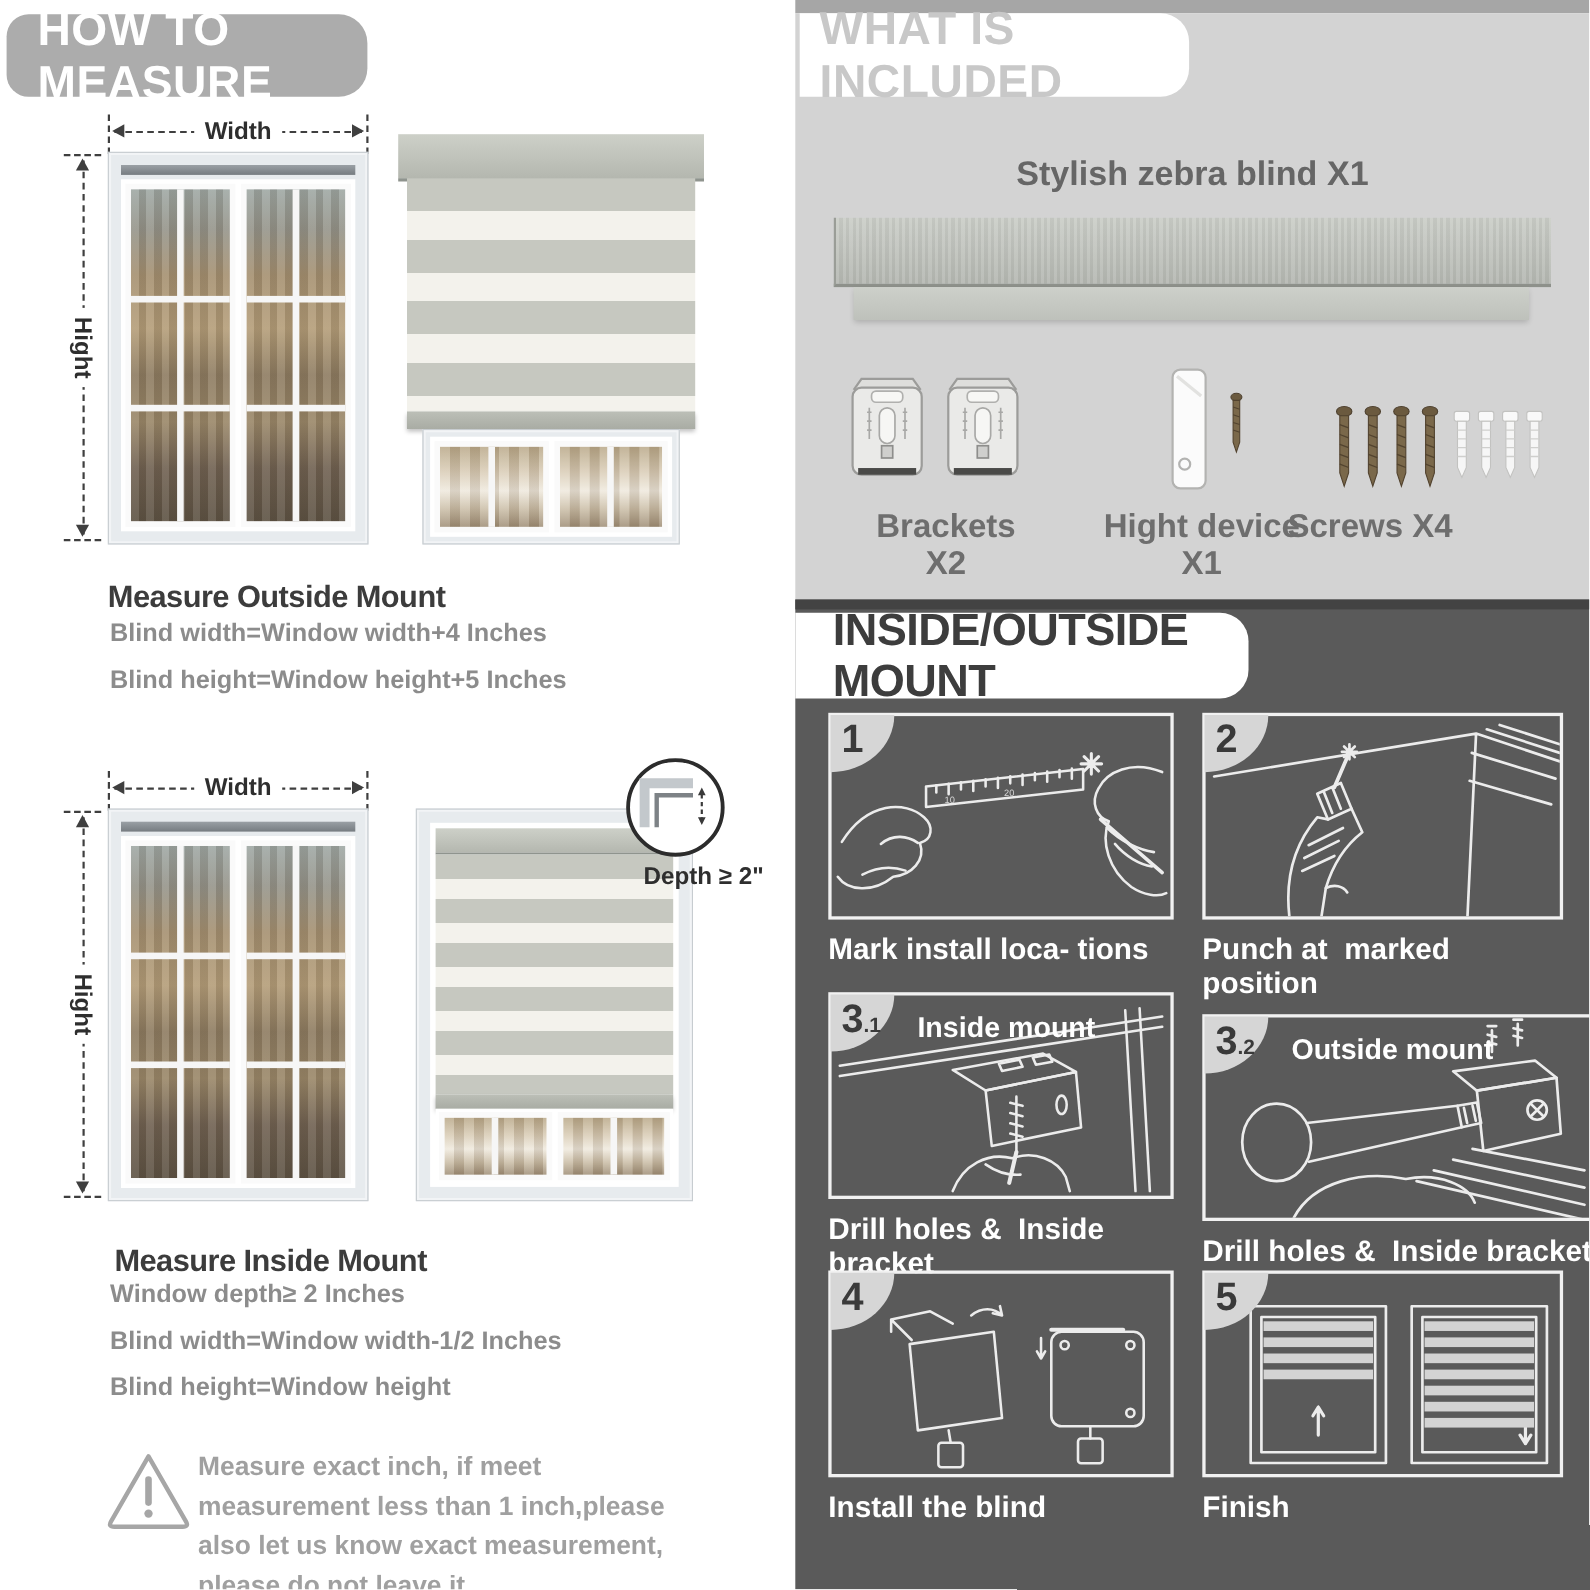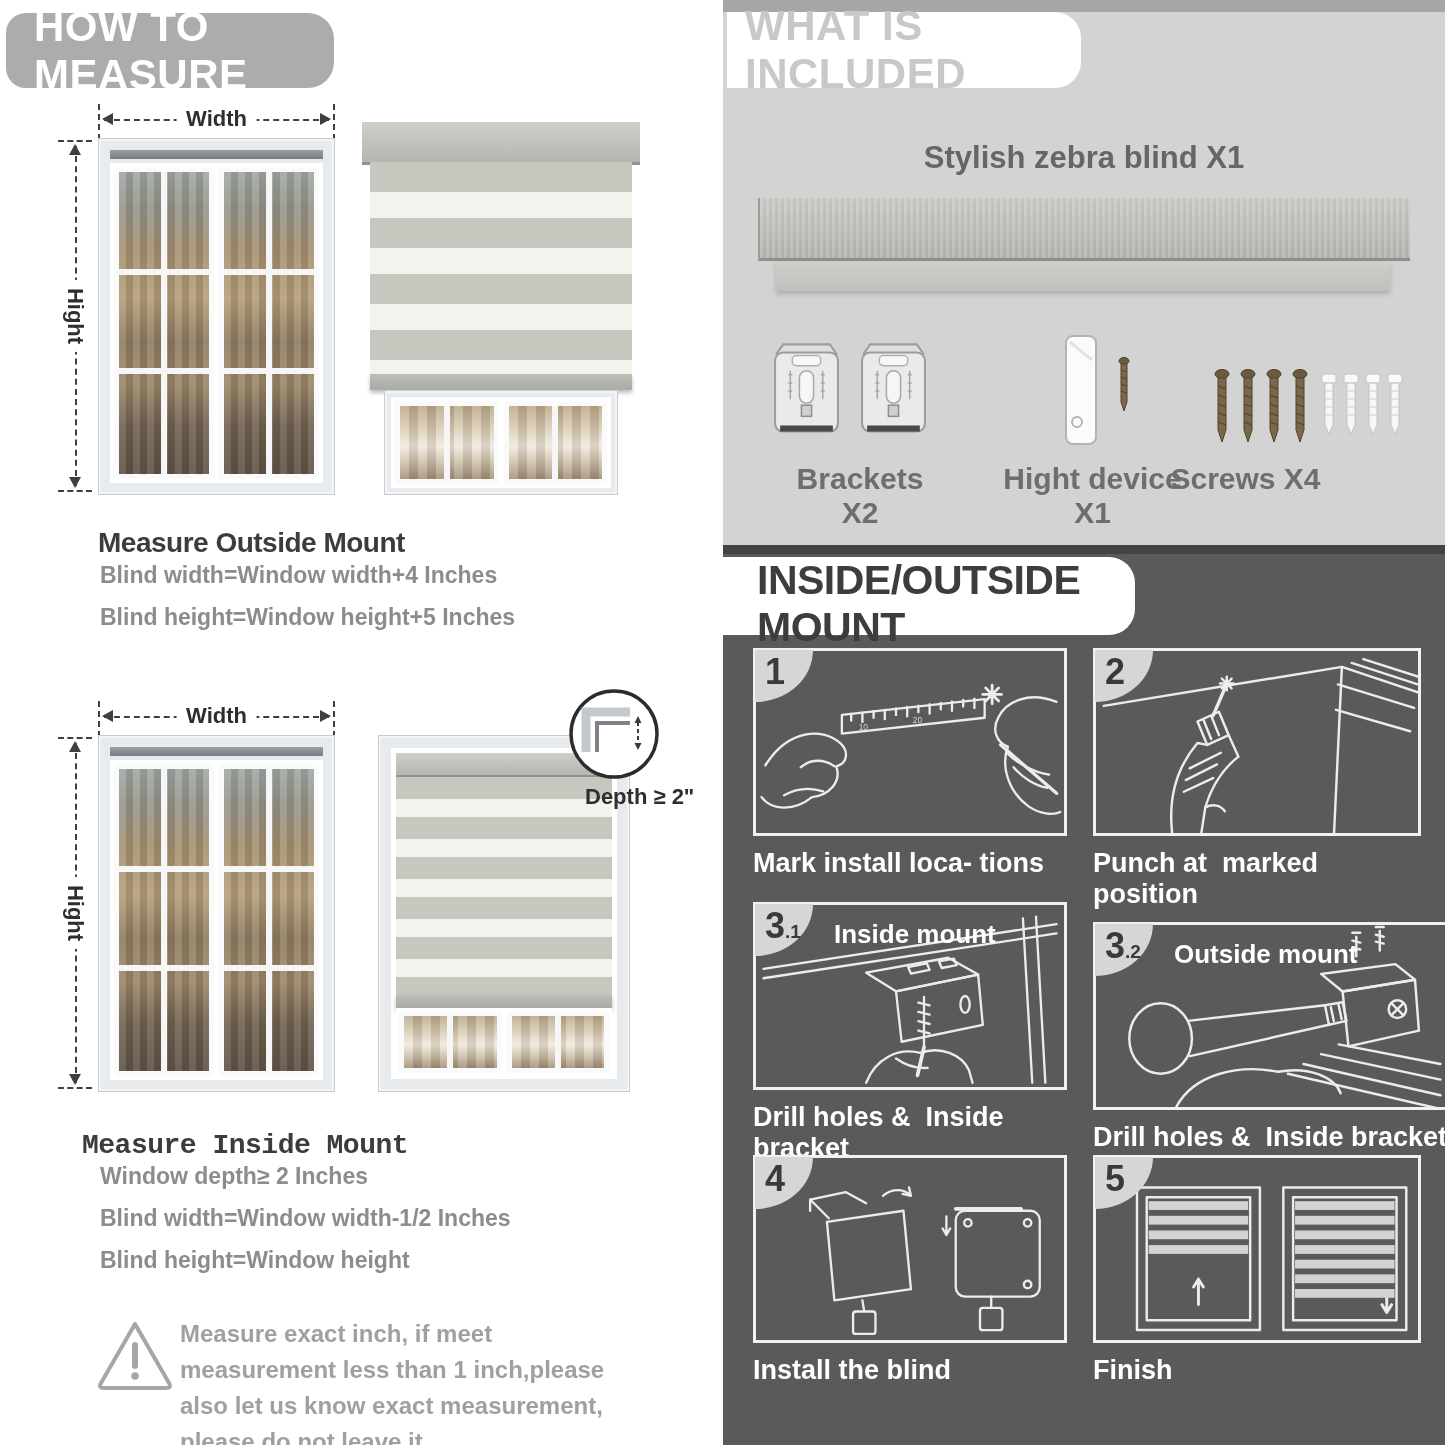--- a/index.html
+++ b/index.html
@@ -74,21 +74,21 @@
   .headrail-main{left:758px;top:198px;width:650px;height:60px;
     background:repeating-linear-gradient(90deg,rgba(255,255,255,.08) 0 3px,rgba(0,0,0,.04) 3px 6px),
       linear-gradient(180deg,#cbcec8,#b5b8b2);border-bottom:3px solid #8e918b;border-left:2px solid #9a9d97;}
   .headrail-lower{left:776px;top:261px;width:614px;height:30px;
     background:linear-gradient(180deg,#cdd0ca,#bec1bb);box-shadow:0 3px 5px rgba(0,0,0,.18);}
   .comp-label{top:462px;font-size:30px;font-weight:bold;color:#6e6e6e;text-align:center;}
 
   .mount-section{left:723px;top:545px;width:722px;height:900px;background:#5a5a5a;}
   .mount-topline{left:723px;top:545px;width:722px;height:9px;background:#434343;}
   .mount-header{left:723px;top:557px;width:412px;height:78px;background:#ffffff;
-    border-radius:0 26px 26px 0;display:flex;padding-left:34px;box-sizing:border-box;}
+    border-radius:0 26px 26px 0;display:flex;align-items:center;padding-left:34px;box-sizing:border-box;}
   .mount-header span{color:#3d3d3d;font-size:41px;font-weight:bold;letter-spacing:-.5px;}
 
   .step .frame{position:relative;height:188px;border:3px solid #f1f1f1;box-sizing:border-box;}
   .step .frame svg{position:absolute;left:0;top:0;width:100%;height:100%;}
   .badge{position:absolute;left:-1px;top:-1px;width:58px;height:52px;background:#d6d6d6;
     border-radius:0 0 100% 0;box-sizing:border-box;padding:2px 0 0 10px;}
   .badge .num{font-size:36px;font-weight:bold;color:#3a3a3a;line-height:1.1;}
   .badge .sub{font-size:19px;font-weight:bold;color:#3a3a3a;}
   .step-label{position:absolute;left:78px;top:14px;color:#ffffff;font-size:26px;font-weight:bold;}
   .caption{margin-top:12px;color:#ffffff;font-size:27px;font-weight:bold;white-space:pre-wrap;}
@@ -214,21 +214,21 @@
     <svg viewBox="0 0 96 96" width="96" height="96">
       <circle cx="48" cy="48" r="43" fill="#ffffff" stroke="#2c2c2c" stroke-width="3.5"></circle>
       <path d="M20 66 V26 H64" stroke="#c3c8cc" stroke-width="9" fill="none"></path>
       <path d="M31 66 V37 H64" stroke="#7d8286" stroke-width="4" fill="none"></path>
       <path d="M72 36 v22" stroke="#3a3a3a" stroke-width="2" stroke-dasharray="4 3" fill="none"></path>
       <path d="M72 30 l-3.5 7 h7 z M72 64 l-3.5 -7 h7 z" fill="#3a3a3a"></path>
     </svg>
   </div>
   <div class="abs" style="left:585px;top:784px;font-size:22px;font-weight:bold;color:#2e2e2e;">Depth ≥ 2"</div>
 
-  <div class="abs sec-heading" style="left:82px;top:1108px;font-family:Liberation Mono, monospace;">Measure Inside Mount</div>
+  <div class="abs sec-heading" style="left:104px;top:1108px;">Measure Inside Mount</div>
   <div class="abs formula" style="left:100px;top:1163px;">Window depth≥ 2 Inches</div>
   <div class="abs formula" style="left:100px;top:1205px;">Blind width=Window width-1/2 Inches</div>
   <div class="abs formula" style="left:100px;top:1247px;">Blind height=Window height</div>
 
   <div class="abs" style="left:95px;top:1318px;width:80px;height:74px;">
     <svg viewBox="0 0 80 74" width="80" height="74">
       <path d="M40 6 L74 65 Q77 70 71 70 L9 70 Q3 70 6 65 Z" fill="none" stroke="#a6a6a6" stroke-width="4" stroke-linejoin="round"></path>
       <path d="M40 27 L40 48" stroke="#a6a6a6" stroke-width="6" stroke-linecap="round" fill="none"></path>
       <circle cx="40" cy="58" r="3.8" fill="#a6a6a6"></circle>
     </svg>

